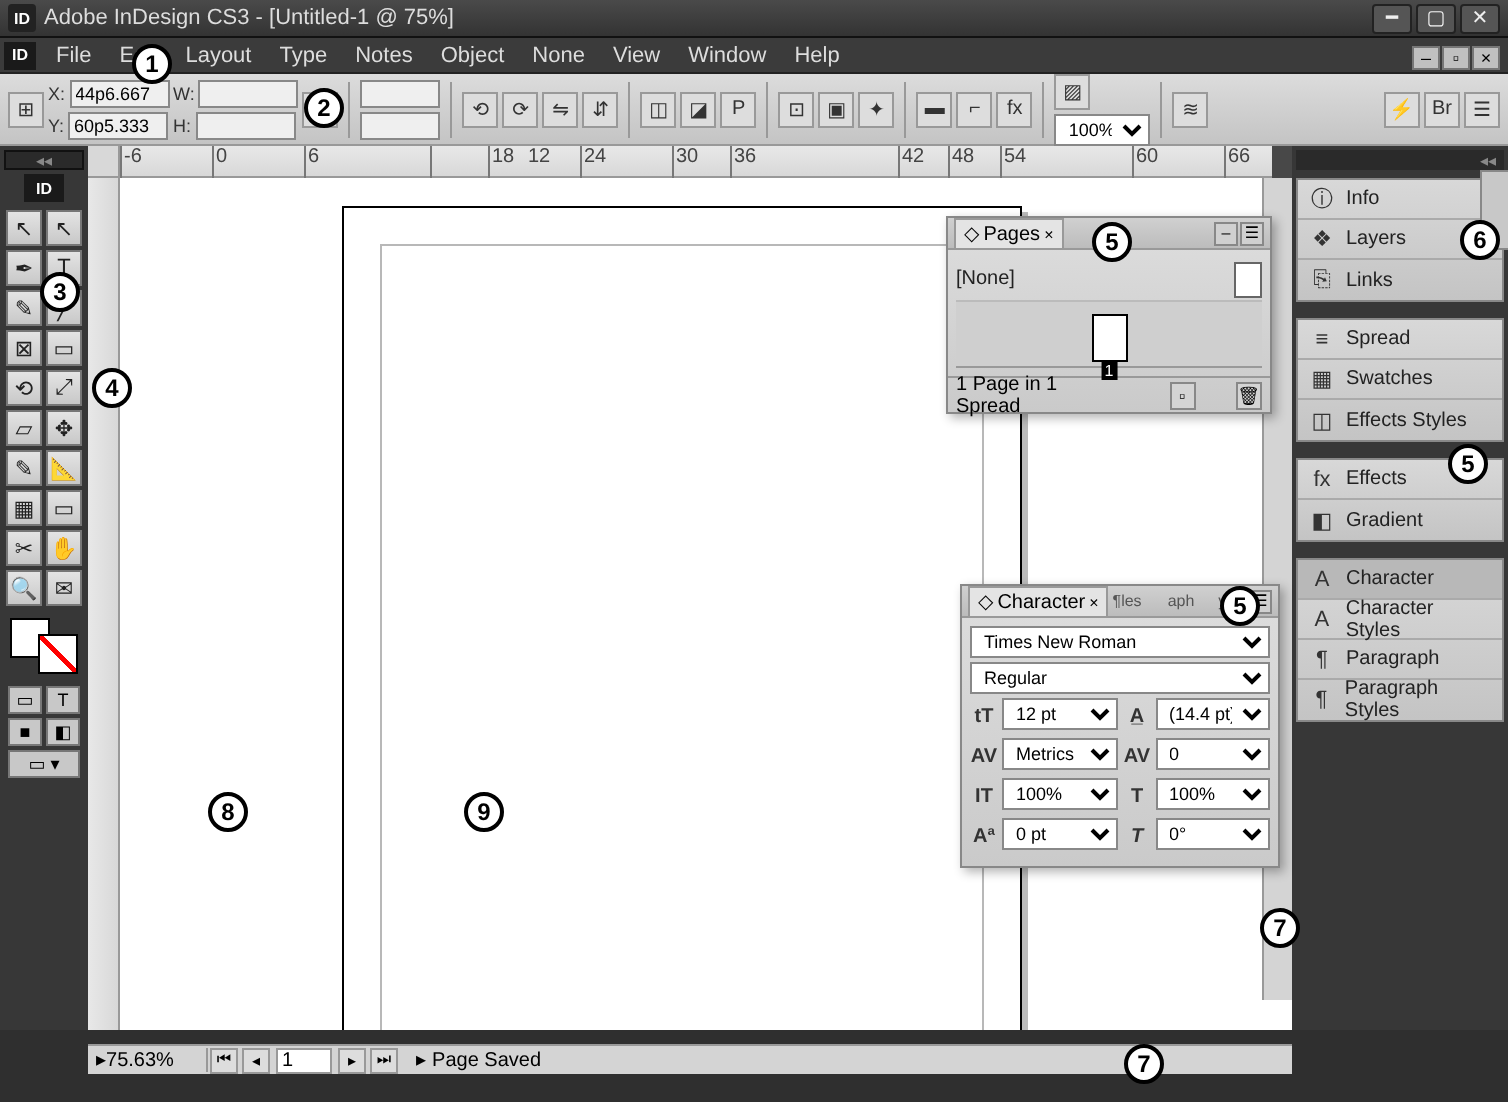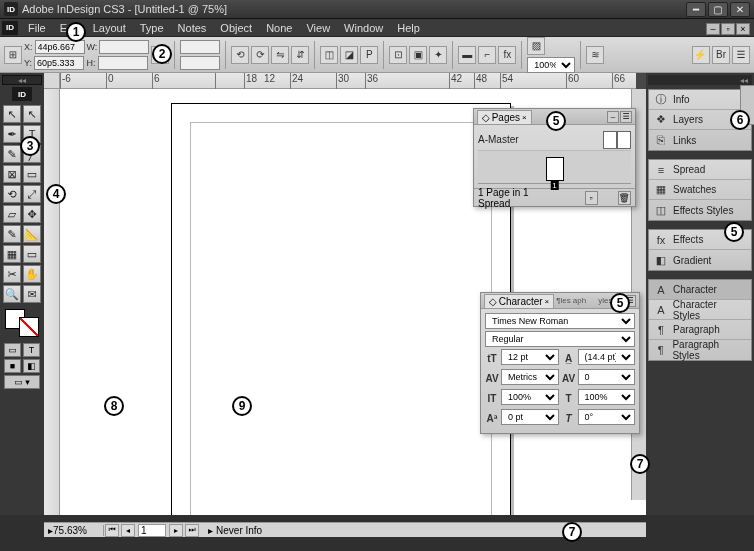--- a/index.html
+++ b/index.html
@@ -339,55 +339,54 @@
 
 <div class="status">
   <div class="zoom">▸ <span>75.63%</span></div>
   <div class="nav">
     <div class="sb">⏮</div>
     <div class="sb">◂</div>
     <input class="pg" value="1" style="">
     <div class="sb">▸</div>
     <div class="sb">⏭</div>
   </div>
-  <div class="saved">▸ <span>Never Info</span></div>
+  <div class="saved">▸ <span>Page Saved</span></div>
 </div>
 
 <div class="panel pages-panel">
   <div class="phead">
     <div class="ptab">◇ <span>Pages</span> <span class="x">×</span></div>
     <div class="flex"></div>
     <div class="pbtn">–</div>
     <div class="pbtn">☰</div>
   </div>
   <div class="pbody">
     <div class="row">
-        <span class="nm">A-Master</span>
+        <span class="nm">[None]</span>
         <div class="thumbs">
-          <div class="th"></div>
           <div class="th"></div>
         </div>
       </div>
     <div class="spread">
         <div class="sp"></div>
       </div>
   </div>
   <div class="pfoot">
     <span>1 Page in 1 Spread</span>
     <div class="flex"></div>
     <div class="fb">▫</div>
     <div class="fb">🗑</div>
   </div>
 </div>
 
 <div class="panel char-panel">
   <div class="phead">
     <div class="ptab">◇ <span>Character</span> <span class="x">×</span></div>
     <span style="font-size:8px;color:#555">¶les</span>
-    <span style="font-size:8px;color:#555;margin-left:2px">aph</span>
+    <span style="font-size:8px;color:#555;margin-left:13px">aph</span>
     <span style="font-size:8px;color:#555;margin-left:12px">yles</span>
     <div class="flex"></div>
     <div class="pbtn">☰</div>
   </div>
   <div class="pbody">
     <select><option>Times New Roman</option></select>
     <select><option>Regular</option></select>
     <div class="crow">
       <div class="half">
           <span class="cic">tT</span>

